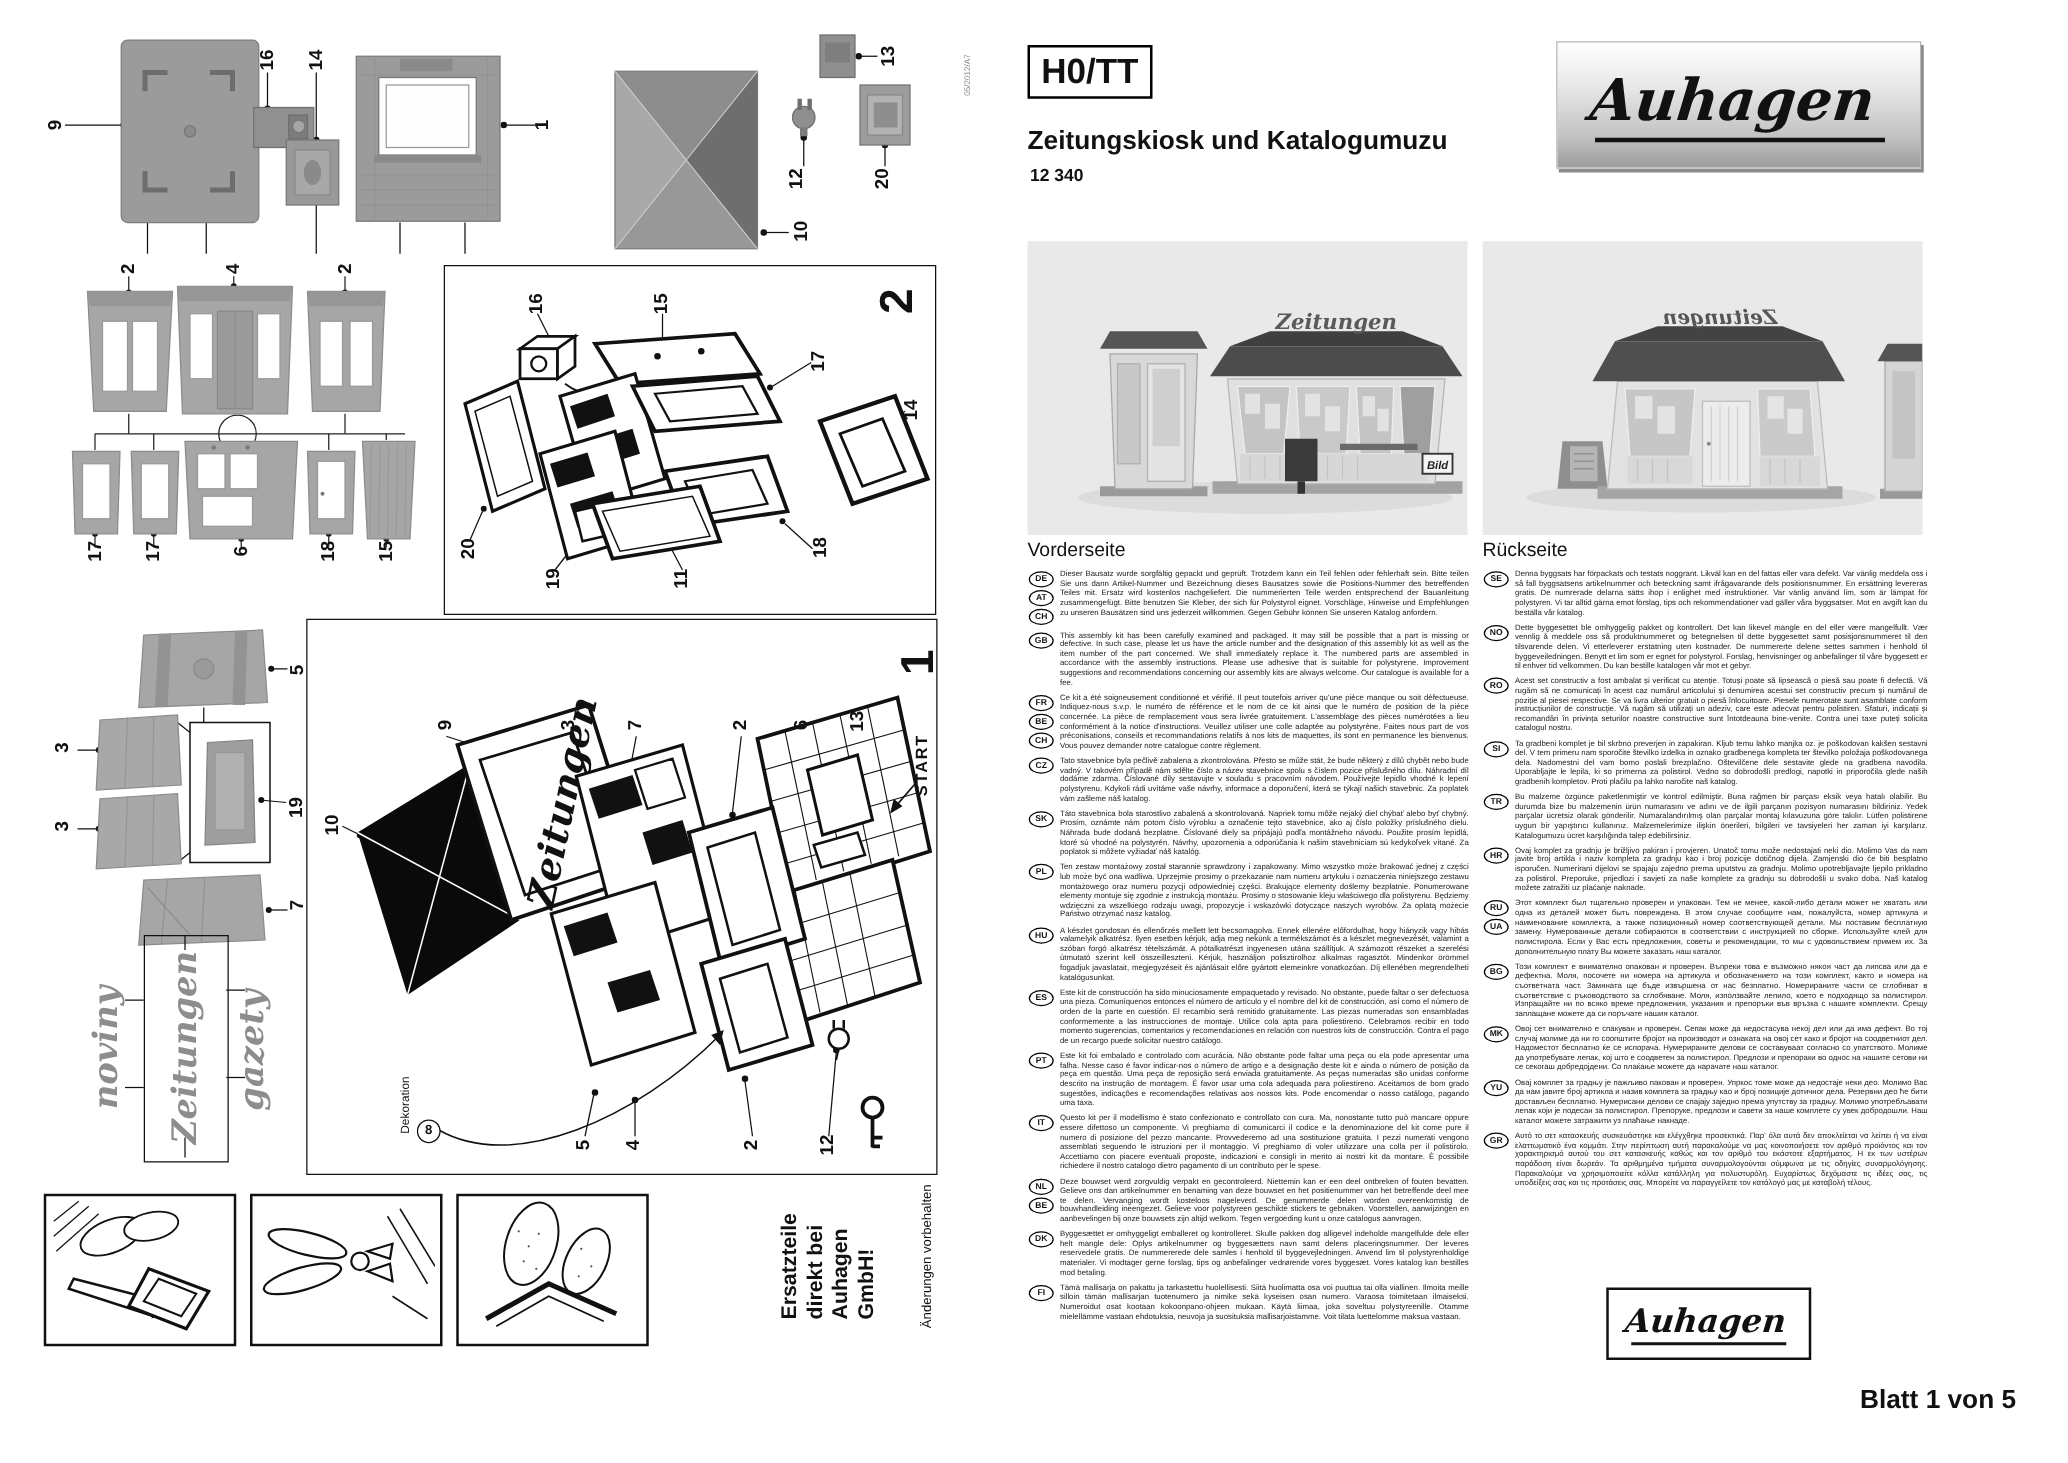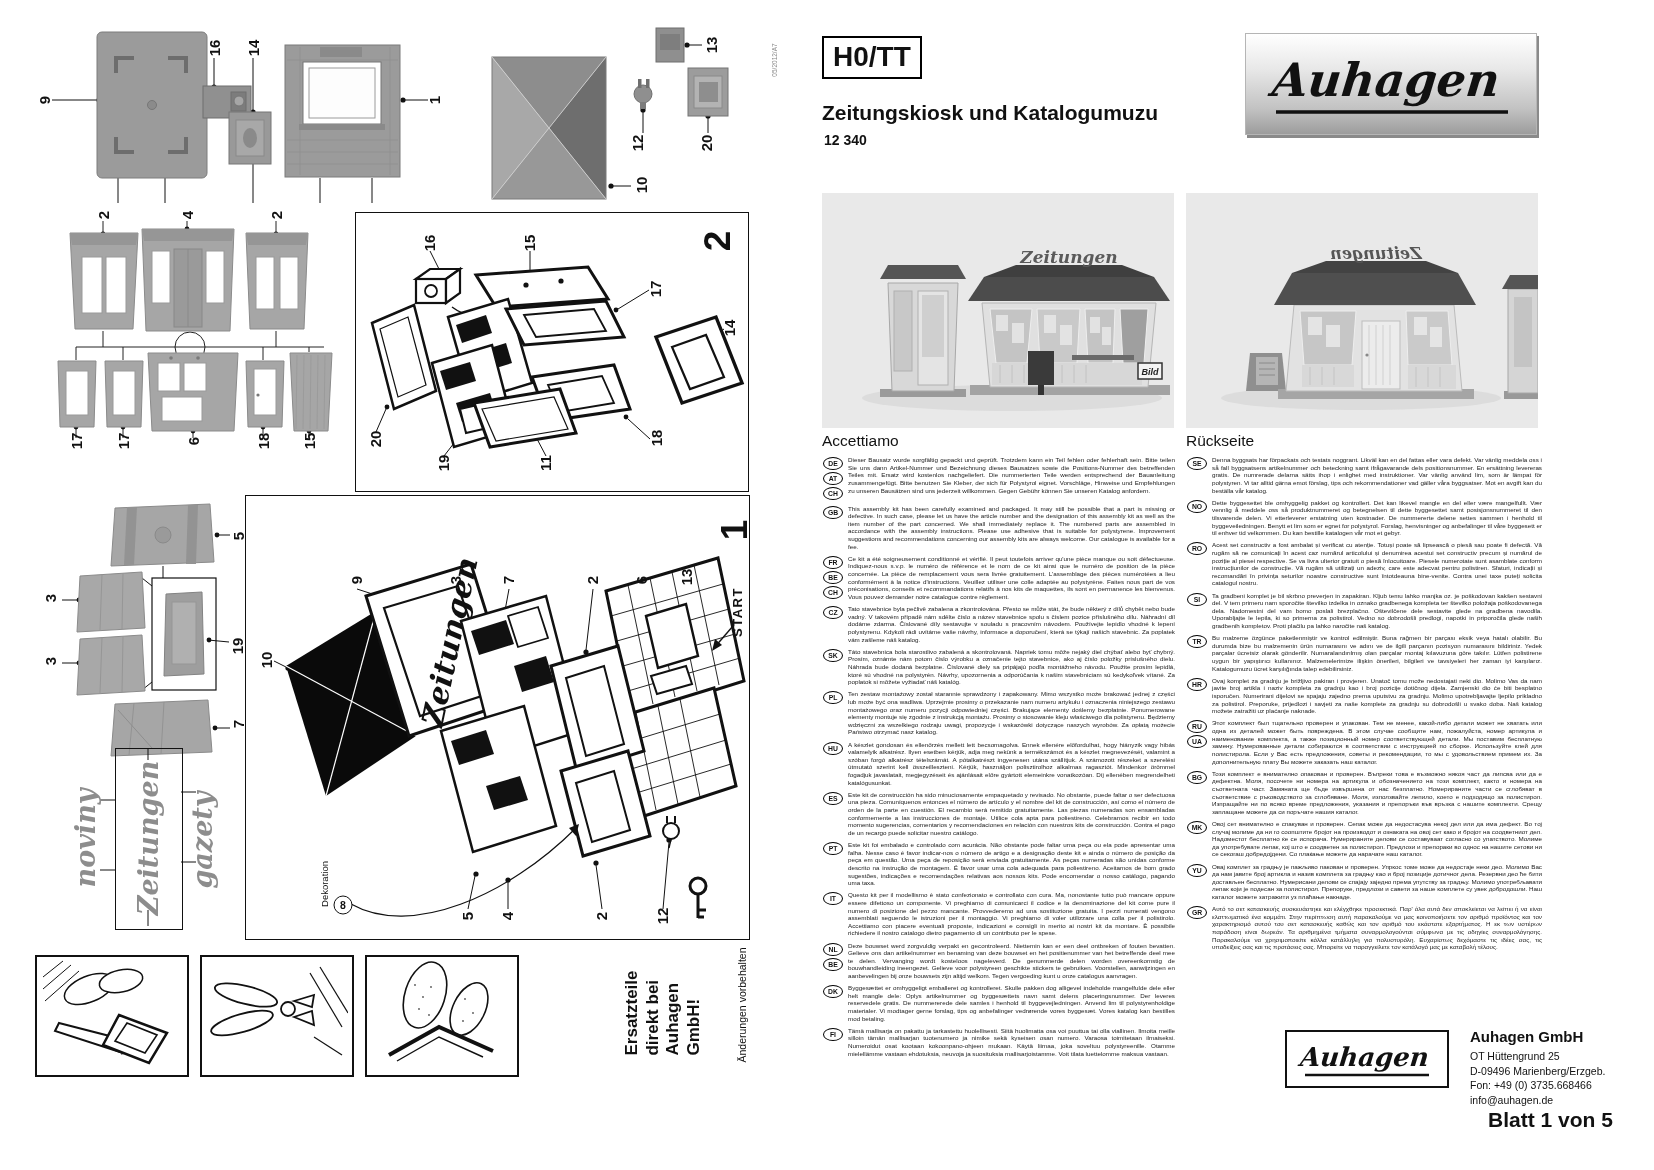--- a/index.html
+++ b/index.html
@@ -685,21 +685,21 @@
         </g>
         <g>
           <rect x="318" y="198" width="34" height="8" fill="#999"></rect>
           <rect x="322" y="96" width="30" height="104" fill="#d5d5d5" stroke="#a8a8a8"></rect>
           <polygon points="316,96 352,96 352,82 324,82" fill="#555"></polygon>
           <rect x="328" y="104" width="18" height="70" fill="#c4c4c4"></rect>
         </g>
       </svg>
     </div>
 
-    <div class="photo-caption" style="left:2px;top:432px;">Accettiamo</div>
+    <div class="photo-caption" style="left:2px;top:432px;">Vorderseite</div>
     <div class="photo-caption" style="left:366px;top:432px;">Rückseite</div>
 
     <div id="lang-col-1" class="lang-col" style="left:2px;top:456px;width:353px;">
         <div class="lang-row">
           <div class="badges">
             <span class="badge">DE</span>
             <span class="badge">AT</span>
             <span class="badge">CH</span>
           </div>
           <div class="lang-text">Dieser Bausatz wurde sorgfältig gepackt und geprüft. Trotzdem kann ein Teil fehlen oder fehlerhaft sein. Bitte teilen Sie uns dann Artikel-Nummer und Bezeichnung dieses Bausatzes sowie die Positions-Nummer des betreffenden Teiles mit. Ersatz wird kostenlos nachgeliefert. Die nummerierten Teile werden entsprechend der Bauanleitung zusammengefügt. Bitte benutzen Sie Kleber, der sich für Polystyrol eignet. Vorschläge, Hinweise und Empfehlungen zu unseren Bausätzen sind uns jederzeit willkommen. Gegen Gebühr können Sie unseren Katalog anfordern.</div>
@@ -849,22 +849,15 @@
           <div class="lang-text">Αυτό το σετ κατασκευής συσκευάστηκε και ελέγχθηκε προσεκτικά. Παρ' όλα αυτά δεν αποκλείεται να λείπει ή να είναι ελαττωματικό ένα κομμάτι. Στην περίπτωση αυτή παρακαλούμε να μας κοινοποιήσετε τον αριθμό προϊόντος και τον χαρακτηρισμό αυτού του σετ κατασκευής καθώς και τον αριθμό του εκάστοτε εξαρτήματος. Η εκ των υστέρων παράδοση είναι δωρεάν. Τα αριθμημένα τμήματα συναρμολογούνται σύμφωνα με τις οδηγίες συναρμολόγησης. Παρακαλούμε να χρησιμοποιείτε κόλλα κατάλληλη για πολυστυρόλη. Ευχαρίστως δεχόμαστε τις ιδέες σας, τις υποδείξεις σας και τις προτάσεις σας. Μπορείτε να παραγγείλετε τον κατάλογό μας με καταβολή τέλους.</div>
         </div>
       </div>
 
     <div class="footer-logo" style="left:465px;top:1030px;width:160px;height:54px;">
       <svg width="156" height="50" viewBox="0 0 156 50">
         <text x="78" y="32" text-anchor="middle" font-family="DejaVu Serif, serif" font-style="italic" font-weight="bold" font-size="26" fill="#111" transform="skewX(-6)">Auhagen</text>
         <line x1="16" y1="41" x2="140" y2="41" stroke="#111" stroke-width="2.4"></line>
       </svg>
     </div>
-    <div class="company" style="left:650px;top:1026px;">
-      <div class="name">Auhagen GmbH</div>
-      <div>OT Hüttengrund 25</div>
-      <div>D-09496 Marienberg/Erzgeb.</div>
-      <div>Fon: +49 (0) 3735.668466</div>
-      <div>info@auhagen.de</div>
-    </div>
     <div class="sheet-no" style="left:668px;top:1108px;">Blatt 1 von 5</div>
   </div>
 </div>
 
 </body></html>

